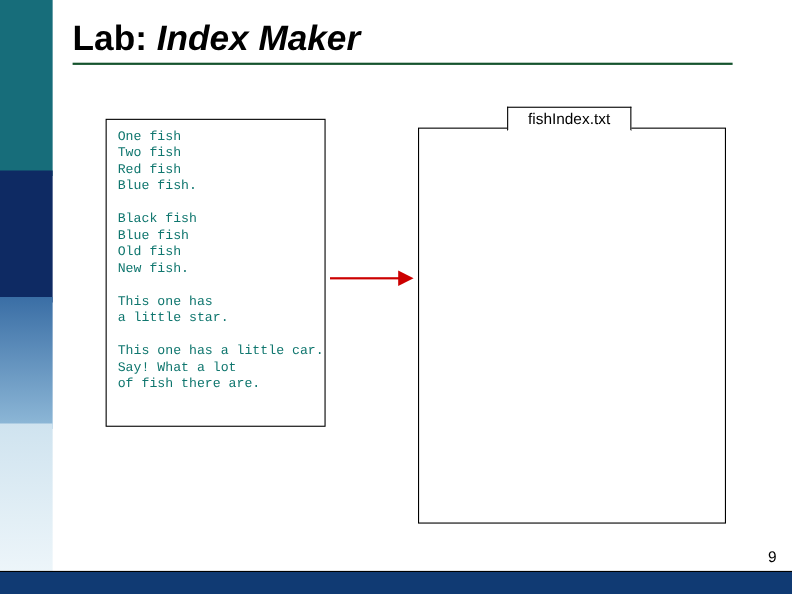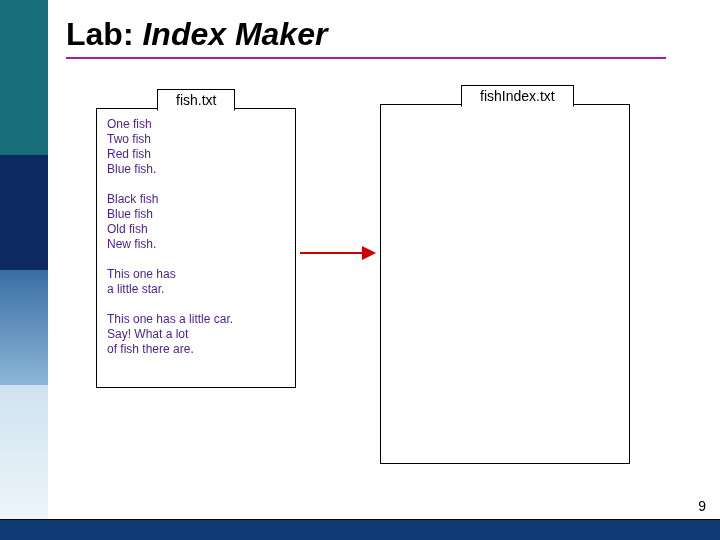--- a/index.html
+++ b/index.html
@@ -11,40 +11,40 @@
   }
   .art-teal   { position: absolute; left: 0; top: 0;   width: 48px; height: 160px; background: #176d7a; }
   .art-navy   { position: absolute; left: 0; top: 155px; width: 48px; height: 120px; background: #0e2a63; }
   .art-blend  { position: absolute; left: 0; top: 270px; width: 48px; height: 120px;
                 background: linear-gradient(#3a6ea5, #8fb9d8); }
   .art-light  { position: absolute; left: 0; top: 385px; width: 48px; height: 140px;
                 background: linear-gradient(#cfe3ef, #eef6fa); }
 
   .title {
     position: absolute; left: 66px; top: 16px; font-size: 32px; color: #000;
-    border-bottom: 2px solid #a21caf; padding-bottom: 4px; width: 600px;
+    border-bottom: 2px solid #14532d; padding-bottom: 4px; width: 600px;
   }
   .title .ital { font-style: italic; }
 
   .panel {
     position: absolute; border: 1px solid #000; background: #fff;
   }
   .panel-left  { left: 96px;  top: 108px; width: 200px; height: 280px; padding: 8px 10px; }
-  .panel-right { left: 380px; top: 104px; width: 250px; height: 360px; padding: 8px 8px; }
+  .panel-right { left: 380px; top: 116px; width: 280px; height: 360px; padding: 8px 8px; }
 
   .tab {
     position: absolute; background: #fff; border: 1px solid #000; border-bottom: 1px solid #fff;
     font-size: 14px; padding: 2px 18px; top: -20px;
   }
   .tab-left  { left: 60px; }
   .tab-right { left: 80px; }
 
   .file-pre {
-    font-family: Liberation Sans, sans-serif; font-size: 12px; line-height: 1.25;
-    white-space: pre; color: #4c1d95;
+    font-family: Liberation Mono, monospace; font-size: 12px; line-height: 1.25;
+    white-space: pre; color: #0f766e;
   }
 
   .arrow {
     position: absolute; left: 300px; top: 246px; width: 76px; height: 14px;
   }
   .arrow-line { position: absolute; left: 0; top: 6px; width: 64px; height: 2px; background: #cc0000; }
   .arrow-head {
     position: absolute; left: 62px; top: 0;
     width: 0; height: 0; border-left: 14px solid #cc0000;
     border-top: 7px solid transparent; border-bottom: 7px solid transparent;
@@ -68,21 +68,20 @@
   <div class="art-navy"></div>
   <div class="art-blend"></div>
   <div class="art-light"></div>
 </div>
 
 <h1 class="title">
   <span>Lab: </span><span class="ital">Index Maker</span>
 </h1>
 
 <div class="panel panel-left">
-  <div class="tab tab-left">fish.txt</div>
   <pre class="file-pre">One fish
 Two fish
 Red fish
 Blue fish.
 
 Black fish
 Blue fish
 Old fish
 New fish.
 

